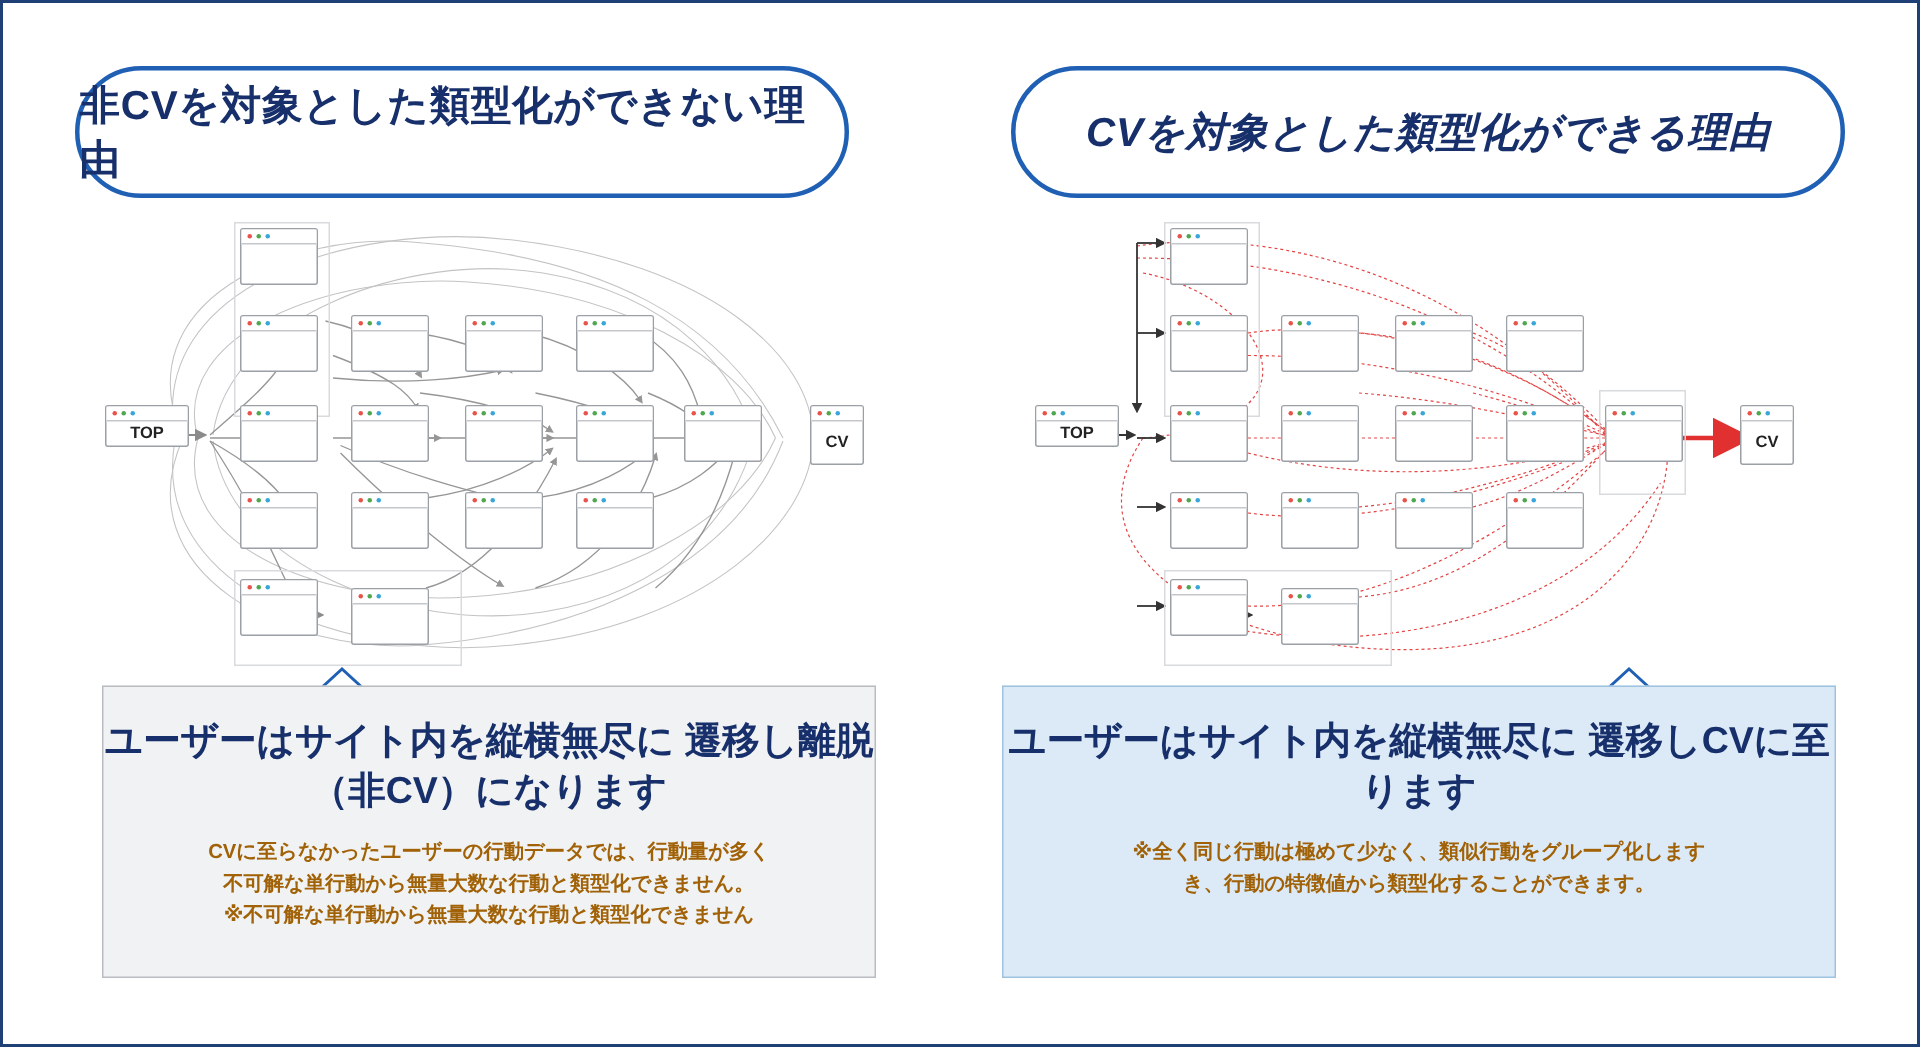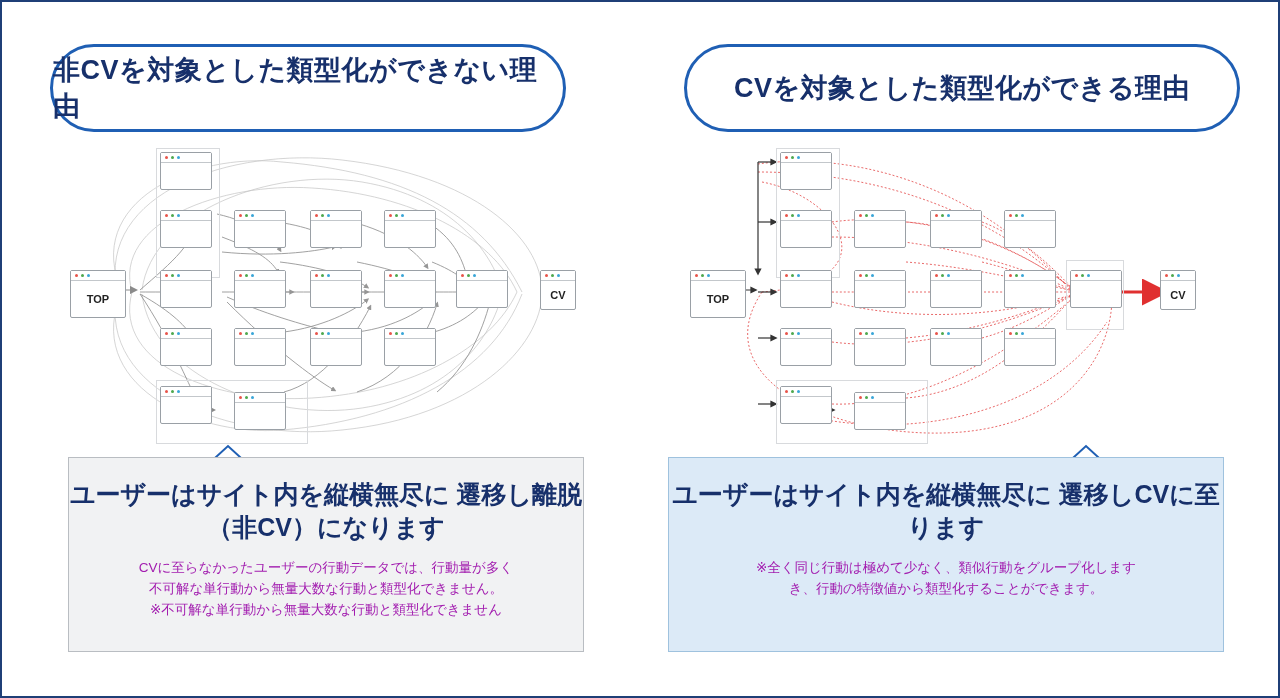--- a/index.html
+++ b/index.html
@@ -36,21 +36,21 @@
     border-radius:44px;
     background:#ffffff;
     display:flex;
     align-items:center;
     justify-content:center;
     color:#17306b;
     font-weight:bold;
     font-size:27px;
     letter-spacing:0.5px;
   }
-  .panel.right .title-pill{left:42px;width:556px;}
+  .panel.right .title-pill{left:32px;width:556px;font-style:italic;}
 
   
   .diagram{
     position:absolute;
     top:140px;left:0;
     width:600px;height:310px;
   }
   .diagram svg{position:absolute;top:0;left:0;}
 
   
@@ -75,21 +75,21 @@
   }
   .win .bar i.d1{left:4px;background:#e8544a;}
   .win .bar i.d2{left:10px;background:#4ea84e;}
   .win .bar i.d3{left:16px;background:#3aa6d8;}
   .win .body{
     height:calc(100% - 10px);
     display:flex;align-items:center;justify-content:center;
     font-size:11px;font-weight:bold;color:#222;
   }
   .win.small{width:52px;height:38px;}
-  .win.top{width:56px;height:48px;}
+  .win.top{width:56px;height:28px;}
   .win.cv{width:36px;height:40px;}
   .win.stack{width:52px;height:38px;}
 
   .group-box{
     position:absolute;
     border:1px solid #d8dadd;
     background:transparent;
   }
 
   
@@ -111,22 +111,22 @@
     border-color:#9fc2de;
   }
   .callout .head{
     color:#17306b;
     font-weight:bold;
     font-size:25px;
     line-height:1.32;
     margin:0 0 14px 0;
   }
   .callout .sub{
-    color:#a21caf;
-    font-weight:normal;
+    color:#a16207;
+    font-weight:bold;
     font-size:13.5px;
     line-height:1.55;
     padding:0 4px;
   }
   .callout .sub span{display:block;}
   .pointer{
     position:absolute;
     left:0;top:0;
     width:600px;height:60px;
     pointer-events:none;

